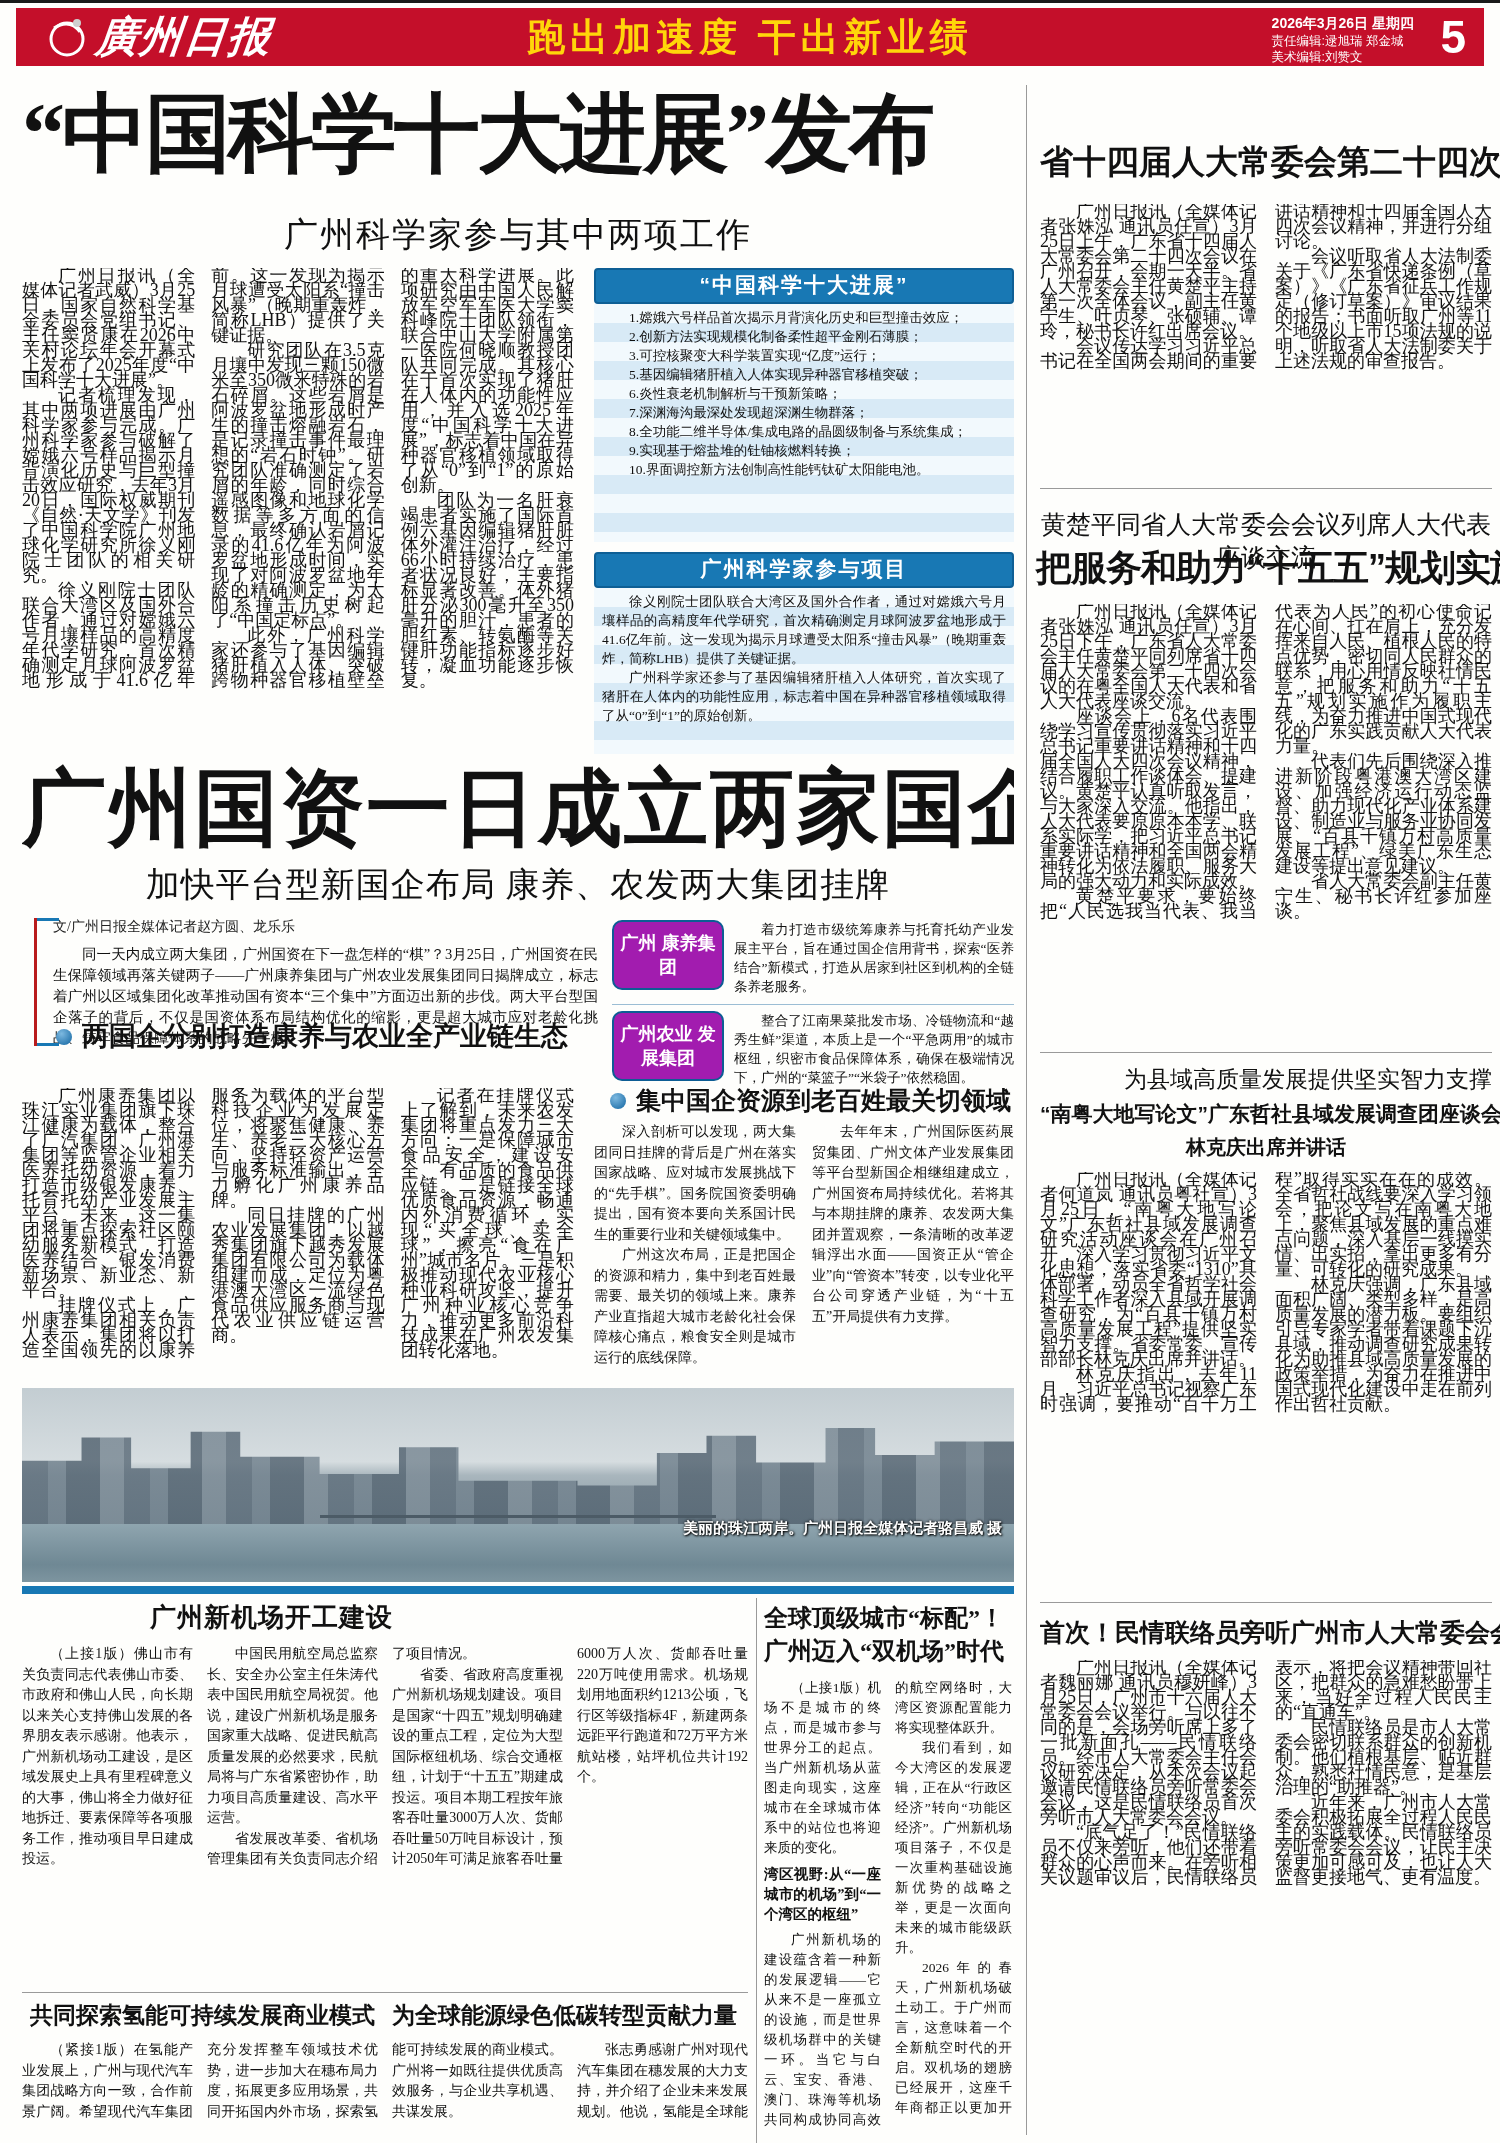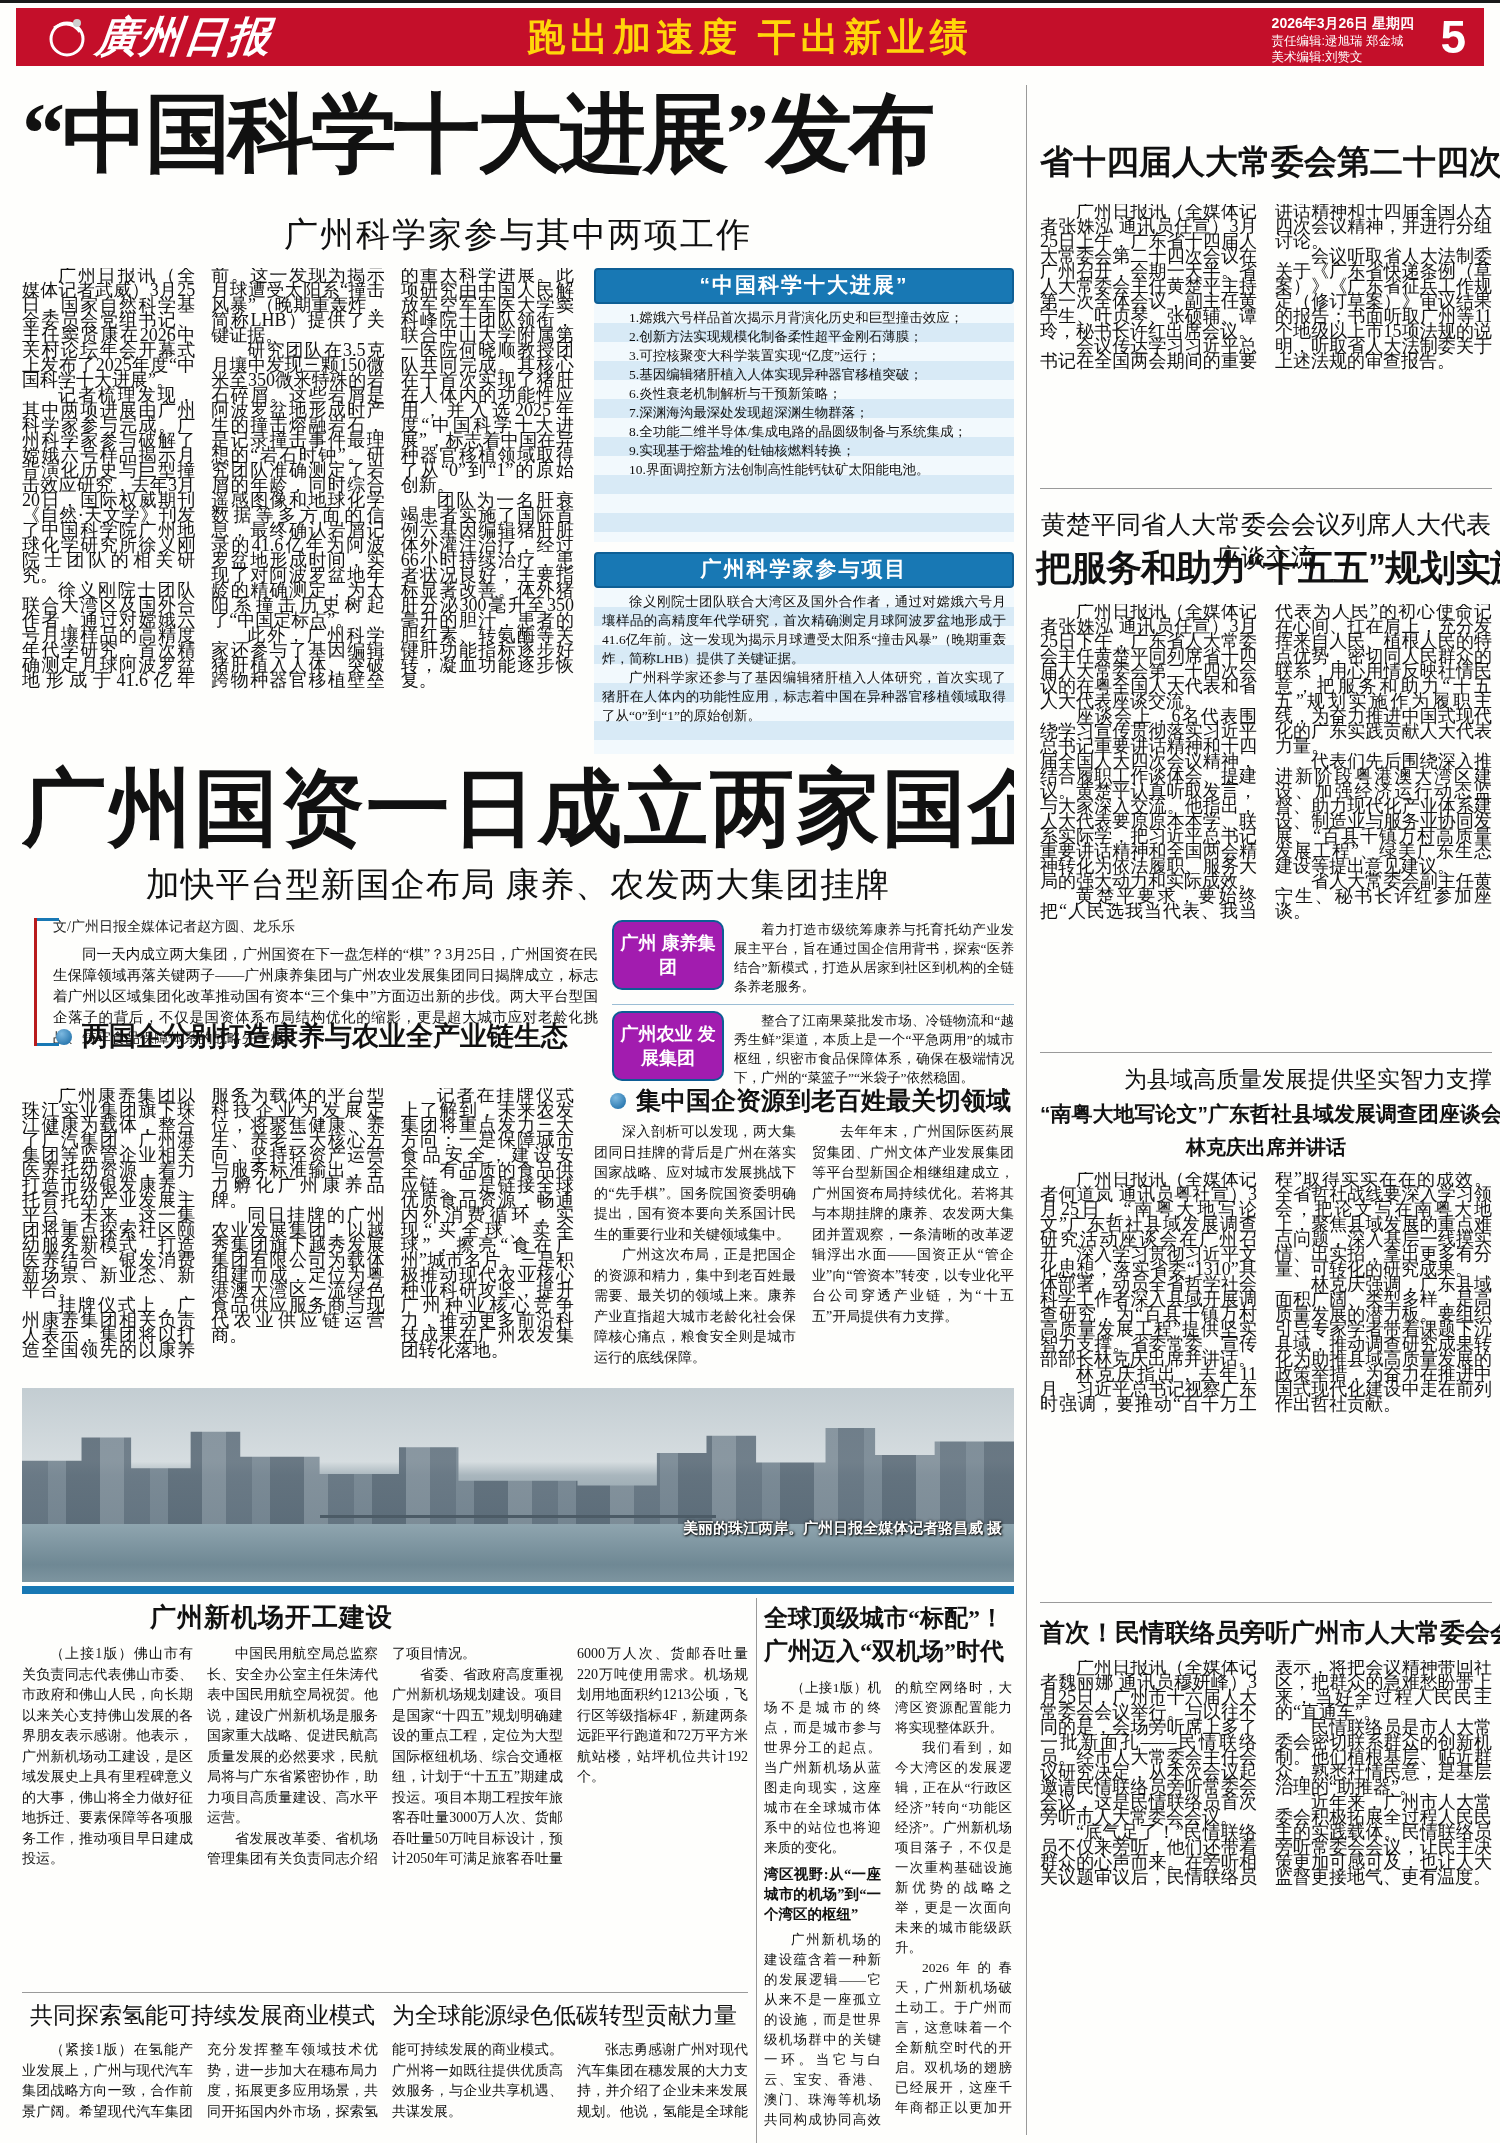--- a/index.html
+++ b/index.html
@@ -76,21 +76,21 @@
   .river{position:absolute;left:0;bottom:0;width:100%;height:58px;
          background:linear-gradient(#8fa5af,#6f8894 70%,#7d95a0);}
   .bridge{position:absolute;left:30%;bottom:64px;width:40%;height:3px;background:#4c5b66;}
   .caption{position:absolute;right:12px;bottom:44px;color:#fff;font-size:15px;font-weight:bold;
            text-shadow:0 0 3px #000,1px 1px 2px #000;}
   .bluebar-strip{position:absolute;left:22px;top:1586px;width:992px;height:8px;background:#1878b4;}
   
   .airport-hl{position:absolute;left:150px;top:1600px;font-size:26px;font-weight:bold;letter-spacing:1px;}
   .airport-body{position:absolute;left:22px;top:1644px;width:726px;height:340px;column-count:4;column-gap:14px;
                 font-size:14px;line-height:20.5px;}
-  .hyd-hl{position:absolute;top:2000px;font-size:23px;font-weight:normal;white-space:nowrap;}
+  .hyd-hl{position:absolute;top:2000px;font-size:23px;font-weight:bold;white-space:nowrap;}
   .hyd-body{position:absolute;left:22px;top:2040px;width:726px;height:100px;column-count:4;column-gap:14px;
             font-size:14px;line-height:20.5px;}
   
   .dual-hl{position:absolute;left:764px;top:1602px;width:248px;font-size:24px;font-weight:bold;
            line-height:33px;text-align:left;}
   .dual-body{position:absolute;left:764px;top:1678px;width:248px;height:458px;column-count:2;column-gap:14px;
              font-size:13.5px;line-height:20px;}
   .dual-body h4{margin:6px 0;font-size:14.5px;text-indent:0;}
   
   .rz-a-hl{position:absolute;left:1040px;top:140px;width:452px;text-align:center;

